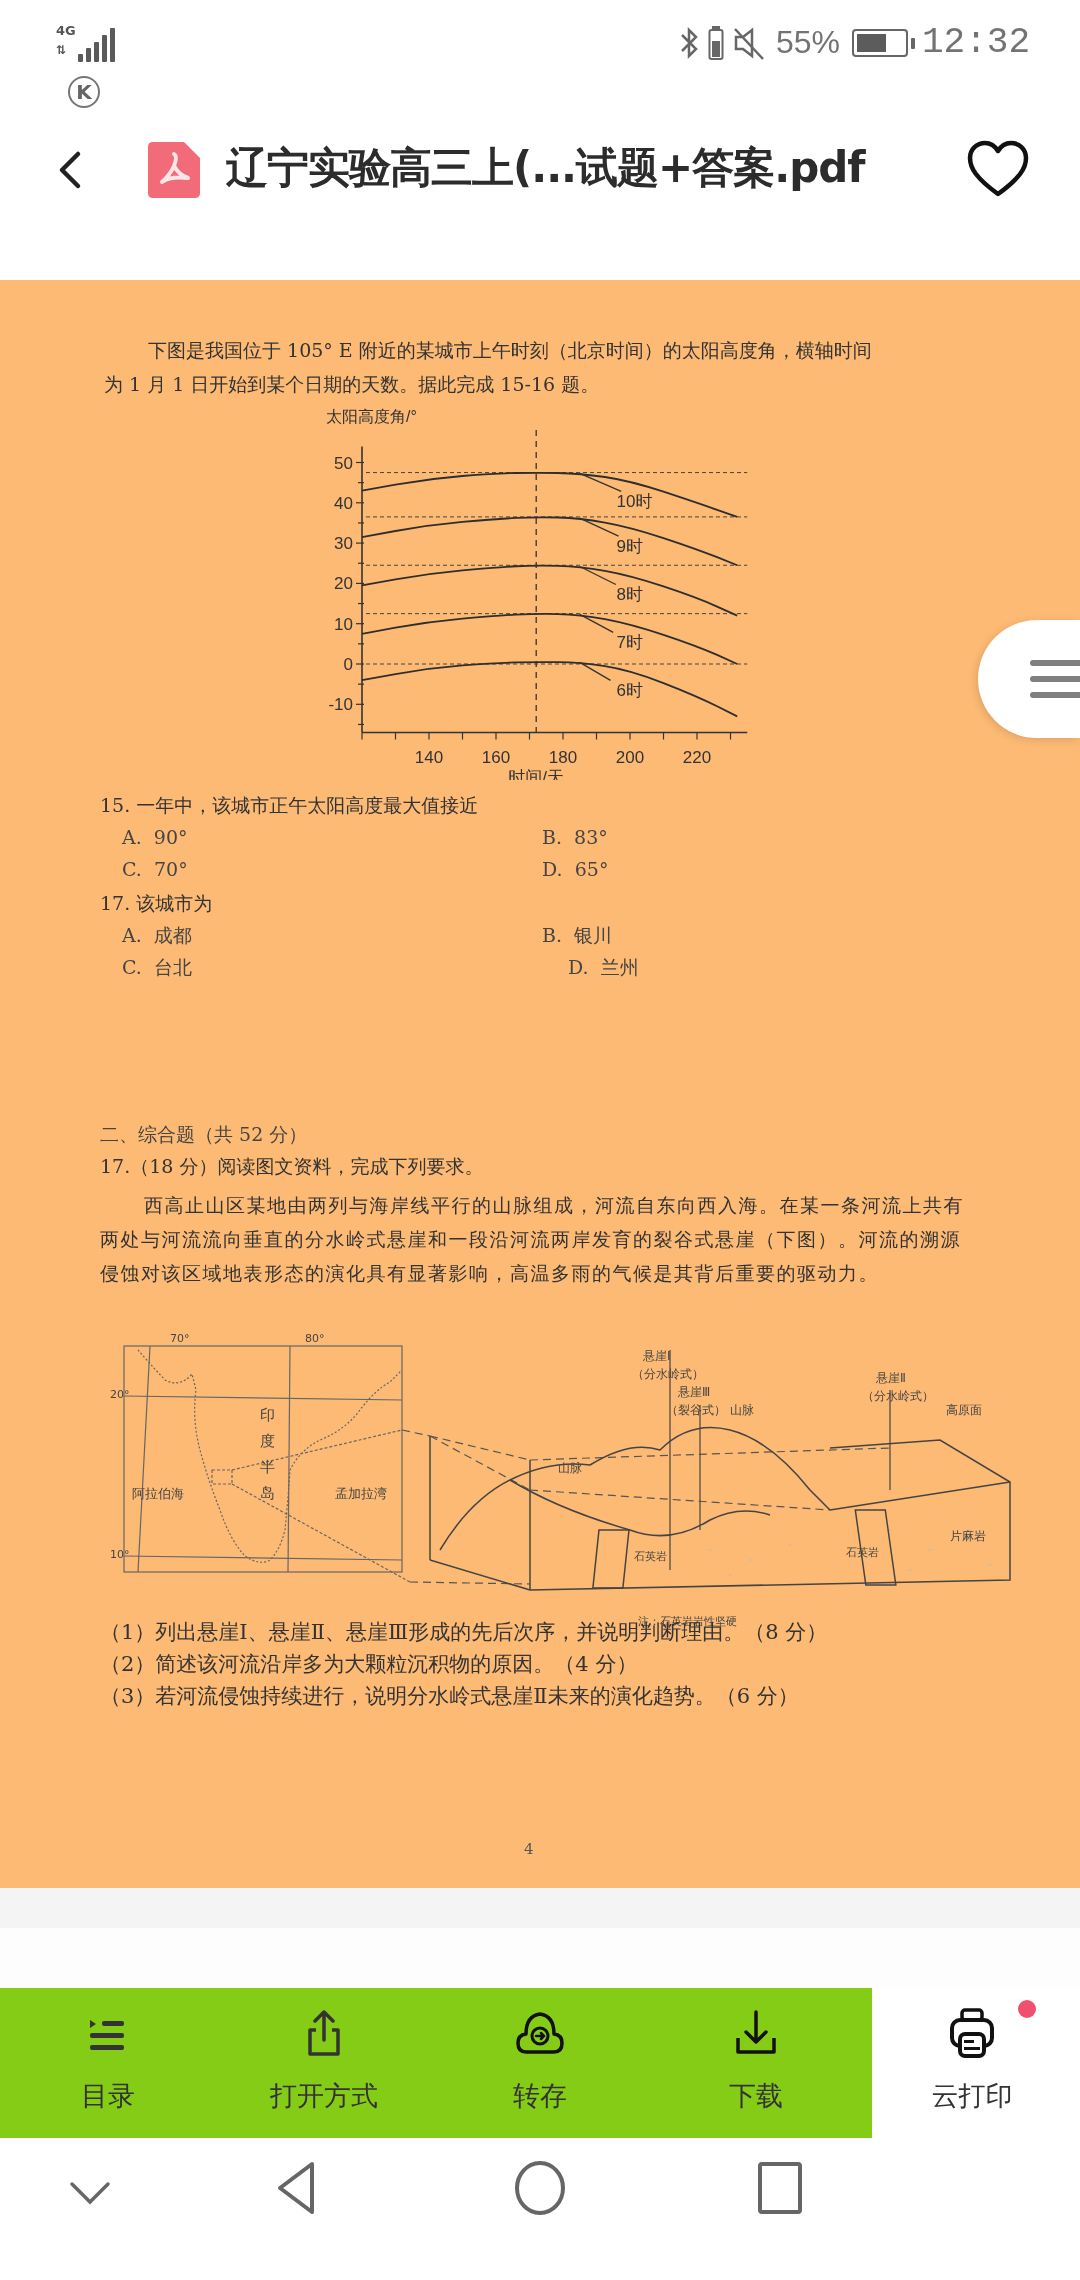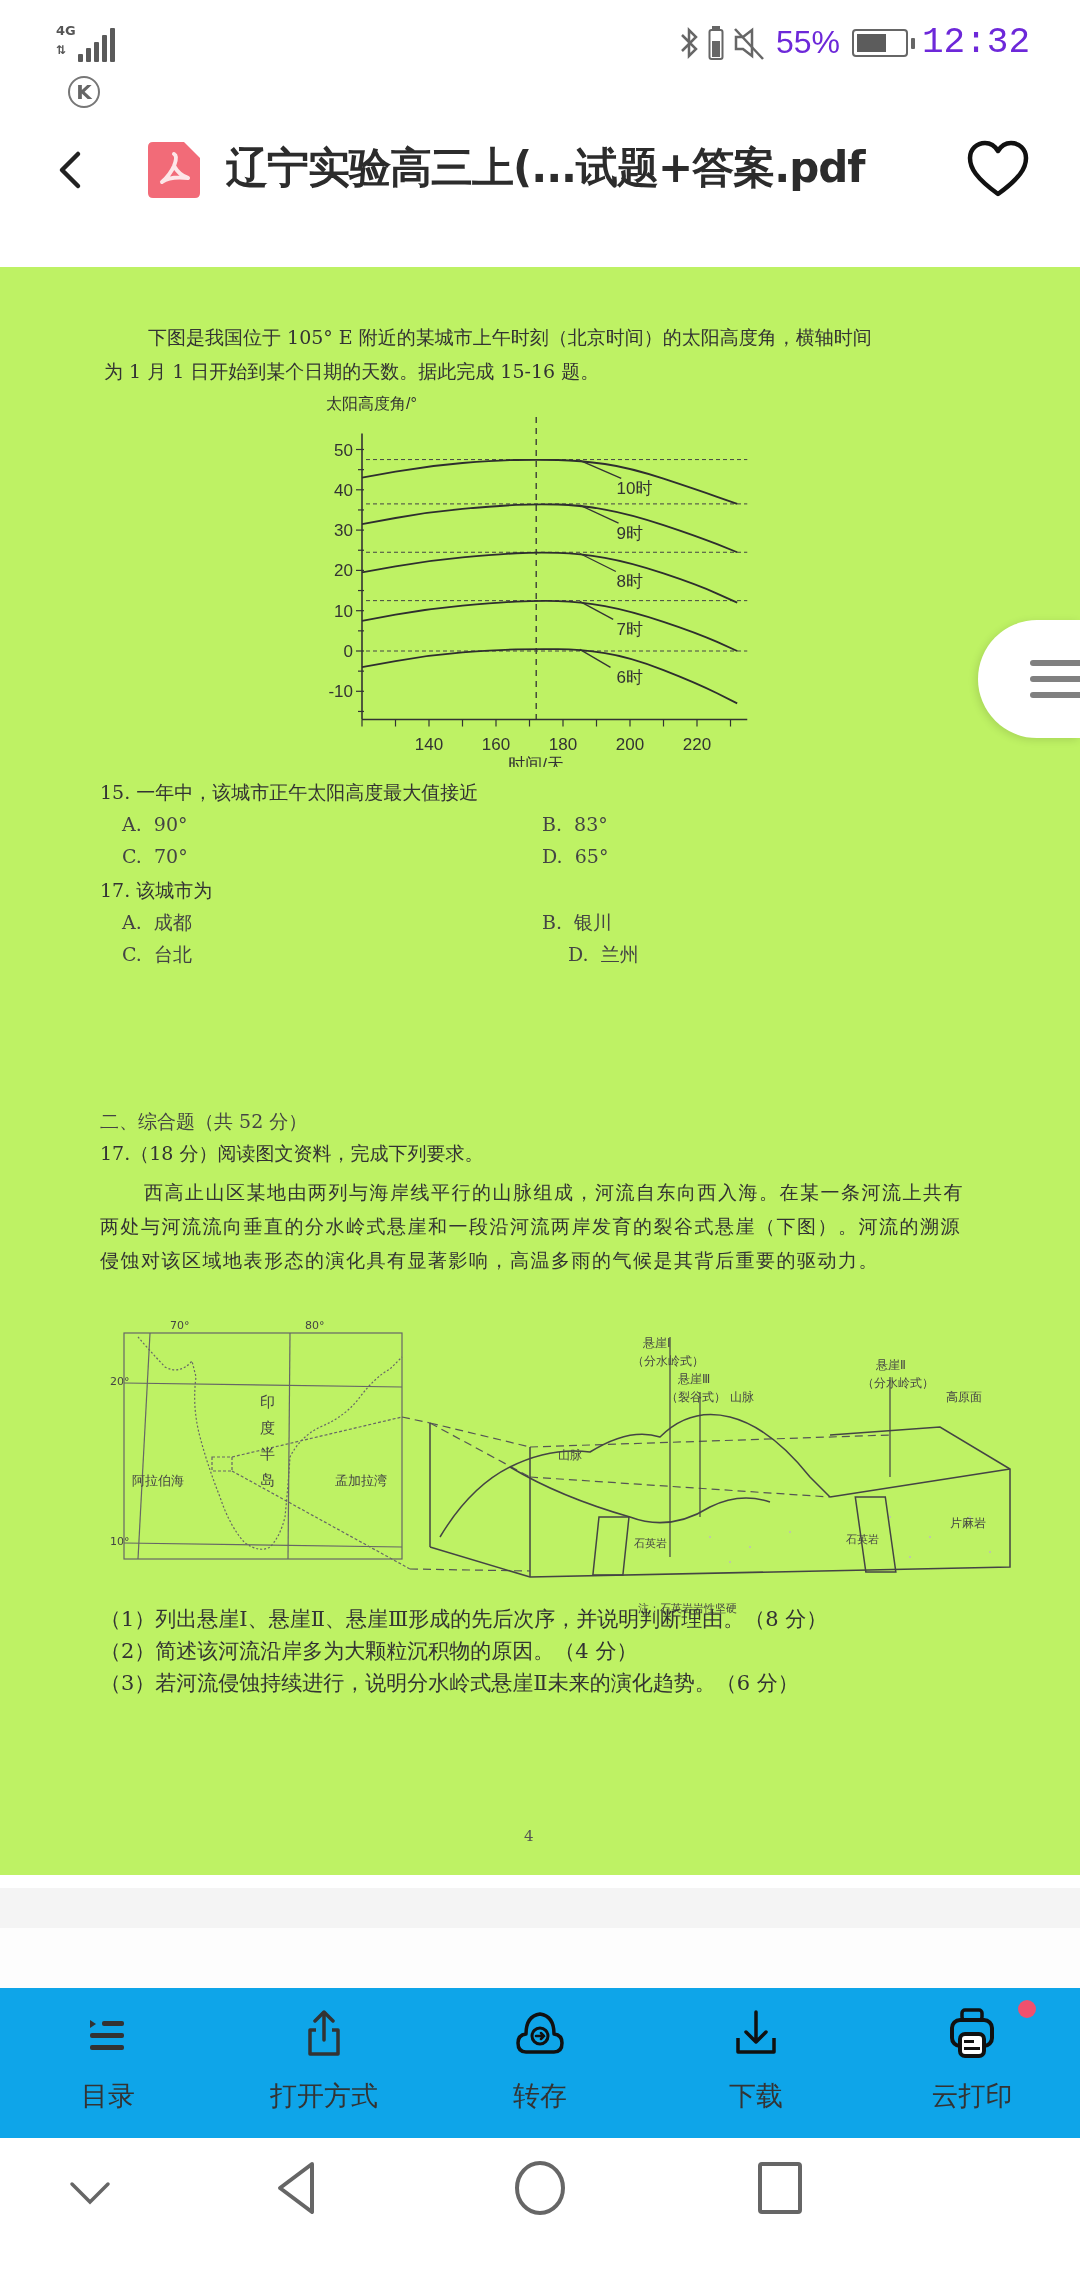--- a/index.html
+++ b/index.html
@@ -8,36 +8,36 @@
 
   
   .status-bar { position: absolute; top: 0; left: 0; width: 1080px; height: 90px; }
   .sb-left { position: absolute; left: 56px; top: 24px; display: flex; align-items: center; gap: 14px; flex-direction: column; }
   .net { position: relative; width: 56px; height: 38px; }
   .net-type { position: absolute; left: 0; top: 0; font-size: 13px; font-weight: bold; color: #555; font-family: "DejaVu Sans", sans-serif; line-height: 13px; }
   .net-arrows { position: absolute; left: 0; top: 20px; font-size: 12px; font-weight: bold; color: #555; line-height: 12px; }
   .sig-bars { position: absolute; left: 22px; top: 4px; display: flex; align-items: flex-end; gap: 3px; height: 34px; }
   .sig-bars span { width: 5px; background: #5a5a5a; border-radius: 1px; }
   .k-badge { width: 32px; height: 32px; border: 2px solid #777; border-radius: 50%; font-size: 20px; font-weight: bold; color: #666; display: flex; align-items: center; justify-content: center; }
-  .sb-right { position: absolute; right: 50px; top: 22px; display: flex; align-items: center; gap: 8px; color: #6d28d9; }
+  .sb-right { position: absolute; right: 50px; top: 22px; display: flex; align-items: center; gap: 8px; color: #737373; }
   .sb-right .pct { font-size: 32px; font-family: "Liberation Sans", sans-serif; }
   .sb-right .time { font-size: 36px; font-family: Liberation Mono, monospace; margin-left: 6px; }
   .battery { position: relative; width: 56px; height: 28px; border: 2.5px solid #666; border-radius: 4px; margin-left: 4px; }
   .battery .fill { position: absolute; left: 3px; top: 3px; bottom: 3px; background: #5c5c5c; }
   .battery .tip { position: absolute; right: -9px; top: 7px; width: 4px; height: 11px; background: #666; border-radius: 1px; }
 
   
   .title-bar { position: absolute; top: 130px; left: 0; width: 1080px; height: 80px; }
   .back-btn { position: absolute; left: 50px; top: 16px; width: 40px; height: 48px; cursor: pointer; }
   .pdf-icon { position: absolute; left: 148px; top: 12px; width: 52px; height: 56px; }
   .doc-title { position: absolute; left: 226px; top: 10px; font-size: 42px; font-weight: bold; color: #2c2c2c; white-space: nowrap; font-family: "DejaVu Sans", sans-serif; letter-spacing: -1px; }
   .fav-btn { position: absolute; right: 50px; top: 10px; width: 64px; height: 60px; cursor: pointer; }
 
   
-  .page { position: absolute; top: 267px; left: 0; width: 1080px; height: 1608px; background: #bef264; font-family: "DejaVu Serif", "Liberation Serif", serif; color: #2e2e2e; }
+  .page { position: absolute; top: 280px; left: 0; width: 1080px; height: 1608px; background: #fdba74; font-family: "DejaVu Serif", "Liberation Serif", serif; color: #2e2e2e; }
   .page-gap { position: absolute; top: 1888px; left: 0; width: 1080px; height: 40px; background: #f4f4f4; }
   .page-next { position: absolute; top: 1928px; left: 0; width: 1080px; height: 60px; background: #fdfdfd; }
 
   .p-text { position: absolute; font-size: 19px; line-height: 32px; white-space: nowrap; color: #333; }
   .intro1 { left: 148px; top: 54px; }
   .intro2 { left: 104px; top: 88px; }
 
   .chart-wrap { position: absolute; left: 320px; top: 120px; width: 440px; height: 380px; }
   .chart-wrap svg text { font-family: "Liberation Sans", sans-serif; fill: #333; }
 
@@ -52,21 +52,21 @@
   .fig17 svg text { font-family: "DejaVu Sans", sans-serif; fill: #444; }
 
   .subq { position: absolute; left: 100px; font-size: 21px; line-height: 32px; white-space: nowrap; color: #333; }
   .page-num { position: absolute; left: 524px; top: 1560px; font-size: 15px; color: #555; }
 
   
   .float-menu { position: absolute; right: 0; top: 620px; width: 102px; height: 118px; background: #fff; border-radius: 60px 0 0 60px; box-shadow: -2px 2px 8px rgba(0,0,0,0.12); cursor: pointer; }
   .float-menu span { position: absolute; left: 52px; width: 52px; height: 6px; background: #808080; border-radius: 3px; }
 
   
-  .toolbar { position: absolute; top: 1988px; left: 0; width: 1080px; height: 150px; background: #0ea5e9; }
+  .toolbar { position: absolute; top: 1988px; left: 0; width: 872px; height: 150px; background: #84cc16; }
   .tool { position: absolute; top: 20px; width: 180px; height: 120px; text-align: center; cursor: pointer; }
   .tool .ico { position: absolute; left: 64px; top: 0; width: 52px; height: 52px; }
   .tool .lbl { position: absolute; left: 0; top: 70px; width: 180px; font-size: 27px; color: #333; font-family: "DejaVu Sans", sans-serif; }
 
   
   .navbar { position: absolute; top: 2138px; left: 0; width: 1080px; height: 142px; background: #fff; }
   .nav-btn { position: absolute; cursor: pointer; }
 </style>
 </head>
 <body>

